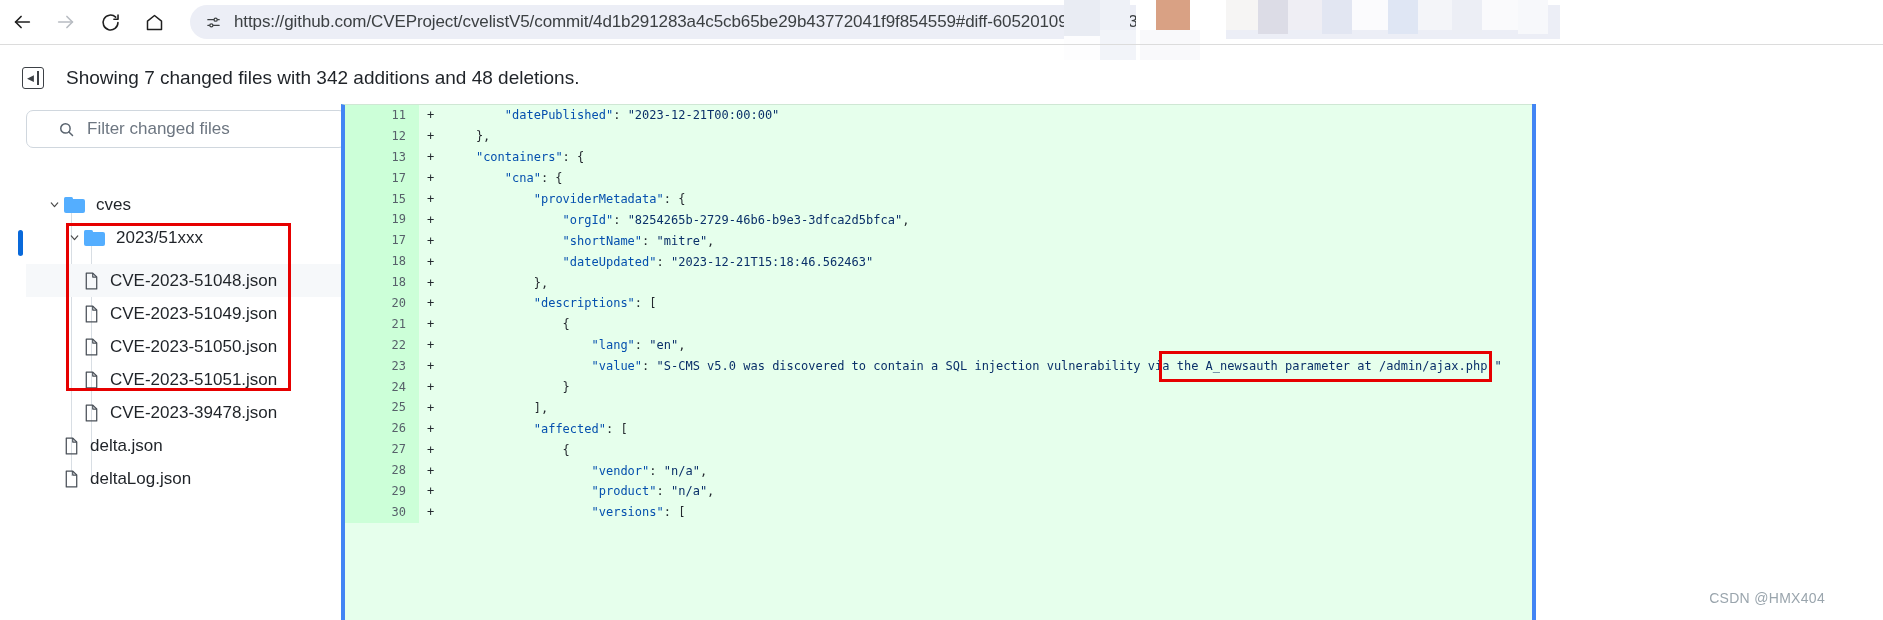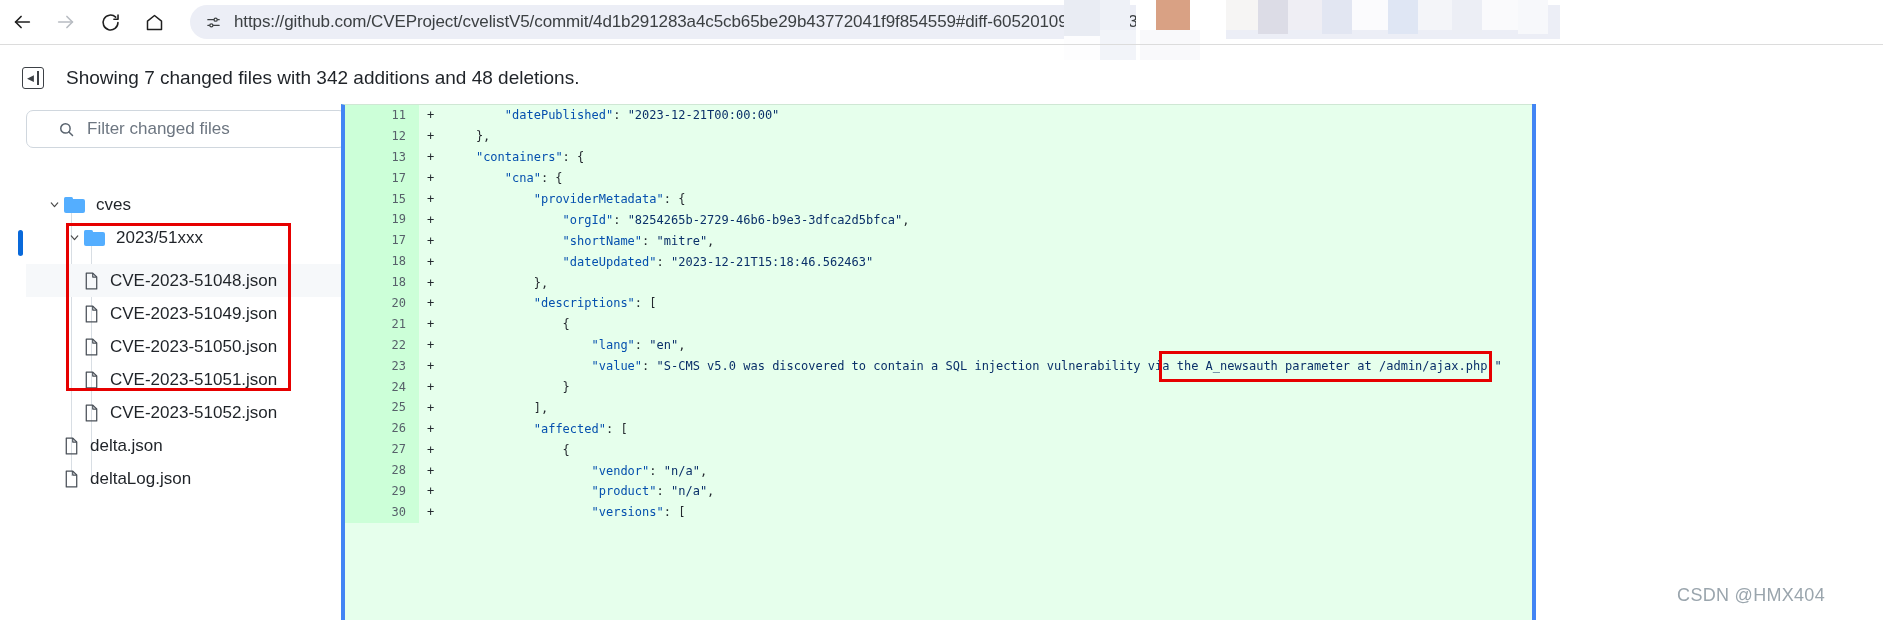--- a/index.html
+++ b/index.html
@@ -248,21 +248,21 @@
   #annot-param {
     position: absolute; left: 1159px; top: 351px;
     width: 333px; height: 31px;
     border: 3px solid #e60000;
     pointer-events: none;
   }
 
   
   #watermark {
     position: absolute; right: 58px; bottom: 14px;
-    font-size: 18px; color: #9aa5ad;
+    font-size: 14px; color: #9aa5ad;
     letter-spacing: 0.3px;
   }
 </style>
 </head>
 <body>
 
 <div id="browser-chrome">
 
   <div class="nav-btn">
     <span>
@@ -417,21 +417,21 @@
         <span>CVE-2023-51051.json</span>
         <span class="status-box">+</span>
       </div>
       <div class="tree-row tree-indent-3 file-row">
         <span class="file-icon">
           <svg width="15" height="18" viewBox="0 0 16 20" fill="none" stroke="currentColor" stroke-width="1.4" stroke-linejoin="round">
             <path d="M2.2 1.2h7.2l4.4 4.4v13.2H2.2z"></path>
             <polyline points="9.4,1.2 9.4,5.6 13.8,5.6"></polyline>
           </svg>
         </span>
-        <span>CVE-2023-51052.json</span>
+        <span>CVE-2023-39478.json</span>
         <span class="status-box">+</span>
       </div>
       <div class="tree-row tree-indent-2 file-row">
         <span class="file-icon">
           <svg width="15" height="18" viewBox="0 0 16 20" fill="none" stroke="currentColor" stroke-width="1.4" stroke-linejoin="round">
             <path d="M2.2 1.2h7.2l4.4 4.4v13.2H2.2z"></path>
             <polyline points="9.4,1.2 9.4,5.6 13.8,5.6"></polyline>
           </svg>
         </span>
         <span>delta.json</span>

